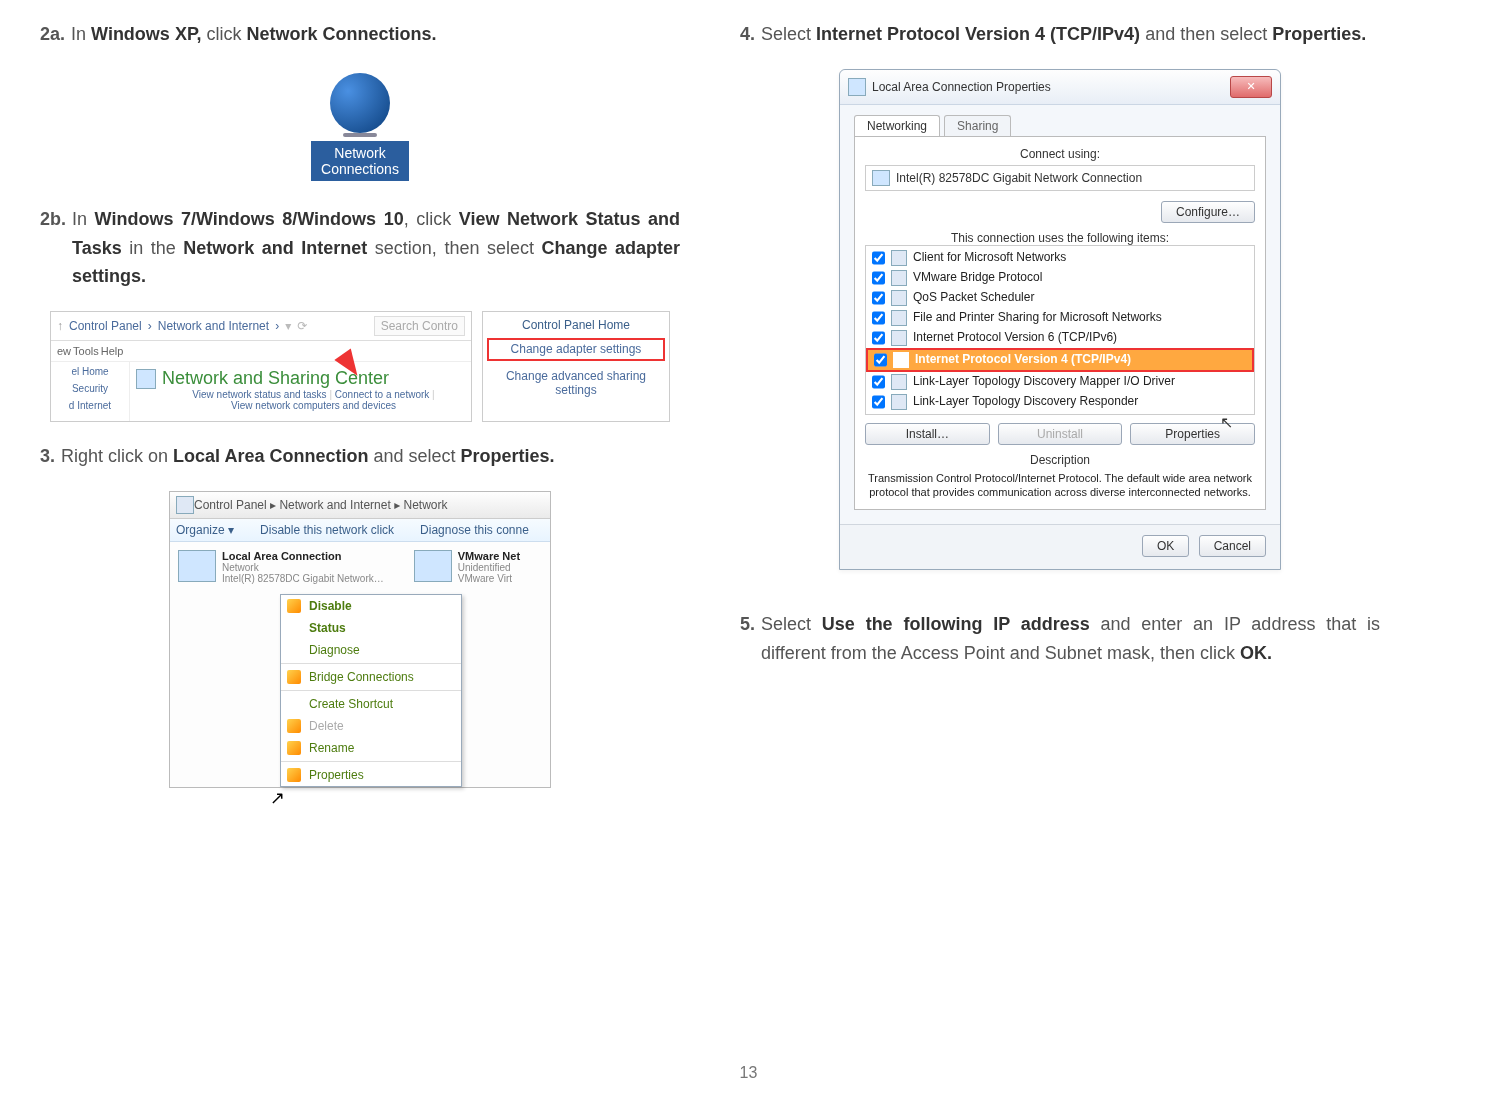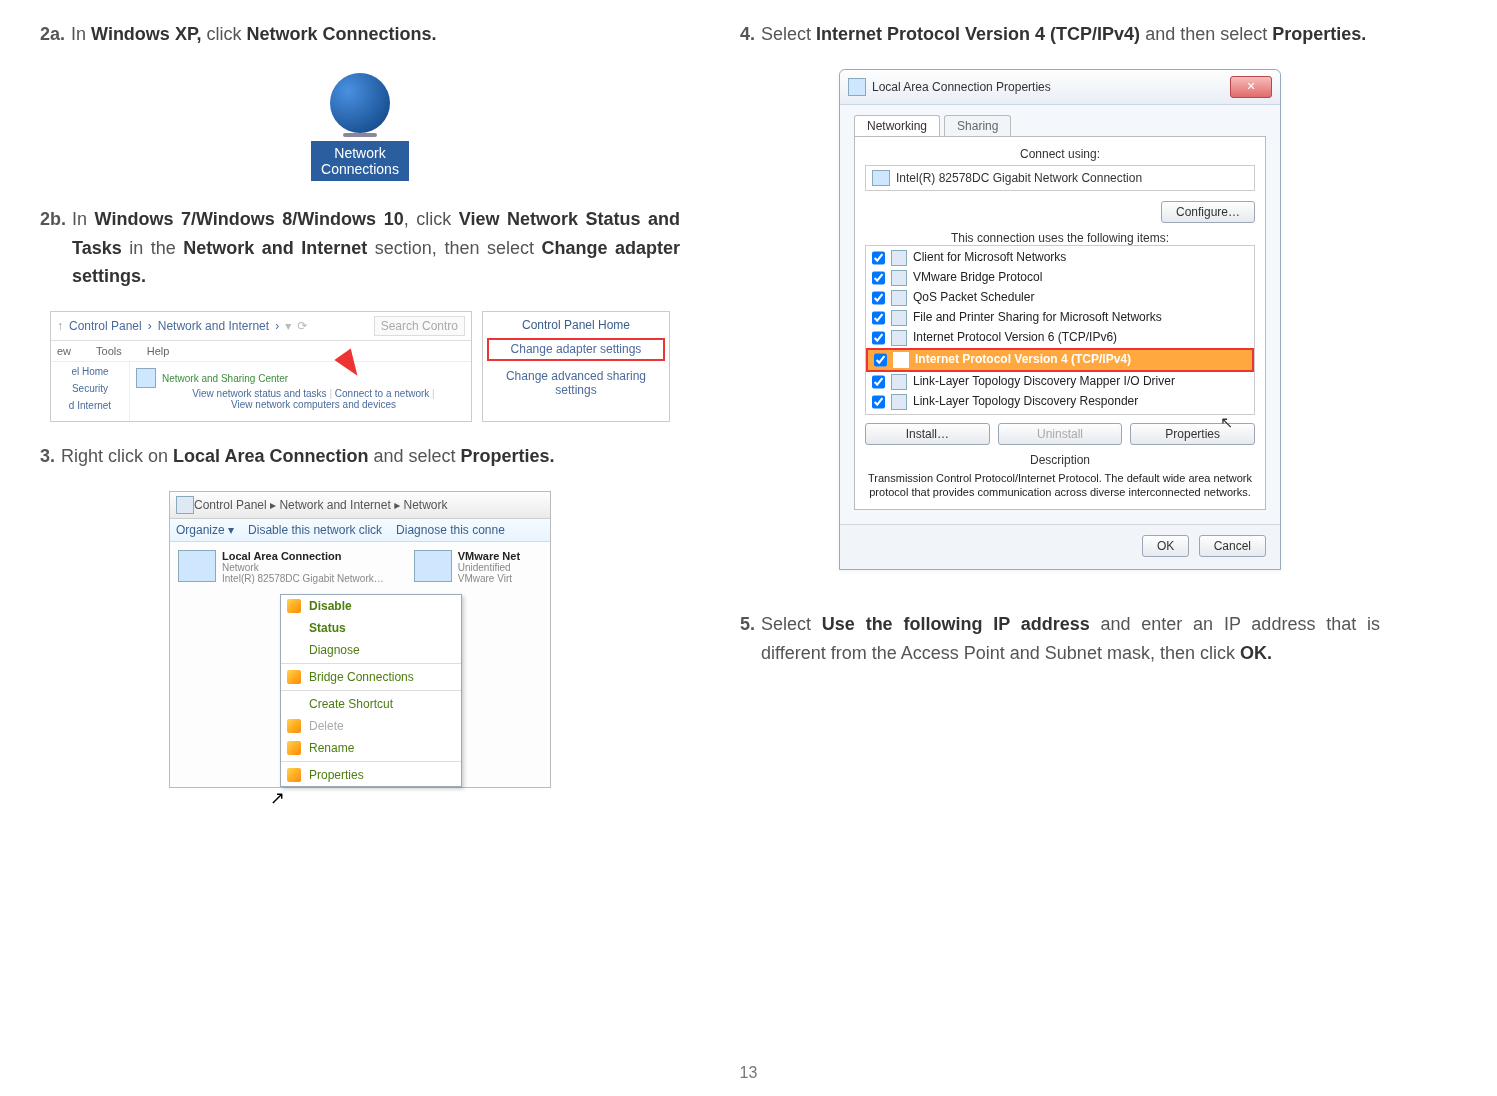--- a/index.html
+++ b/index.html
@@ -84,34 +84,34 @@
     margin-left: auto;
     color: #aaa;
     border: 1px solid #ddd;
     padding: 2px 6px;
     background: #fafafa;
   }
   .cp-menu {
     padding: 4px 6px;
     border-bottom: 1px solid #eee;
     color: #666;
-    display: flex; gap: 25px;
+    display: flex; gap: 2px;
     font-size: 11px;
   }
   .cp-body { display: flex; }
   .cp-side {
     width: 70px;
     border-right: 1px solid #eee;
     font-size: 10px;
     color: #4a6b9c;
     padding: 4px 4px;
   }
   .cp-side div { margin-bottom: 6px; }
   .cp-main { padding: 6px; flex:1; position: relative; }
-  .net-share-title { font-size: 10px; color: #3b8e3b; display:flex; align-items:center; gap:6px; }
+  .net-share-title { font-size: 18px; color: #3b8e3b; display:flex; align-items:center; gap:6px; }
   .net-share-sub { font-size: 10px; color: #4a6b9c; margin-left: 26px; }
   .red-arrow {
     position: absolute;
     left: 210px; top: -10px;
     width: 0; height: 0;
     border-left: 10px solid transparent;
     border-right: 10px solid transparent;
     border-top: 26px solid #e33;
     transform: rotate(-35deg);
   }
@@ -137,21 +137,21 @@
     background: linear-gradient(#fefefe,#eaeaea);
     border-bottom: 1px solid #ccc;
     padding: 4px 6px;
     display: flex; align-items: center; 
   }
   .lan-crumb { color: #555; }
   .lan-toolbar {
     background: linear-gradient(#f6fbff,#e8f4ff);
     border-bottom: 1px solid #cde;
     padding: 4px 6px;
-    display: flex; gap: 14px;
+    display: flex; gap: 26px;
     color: #3a5f8a;
   }
   .lan-body {
     display: flex;
     padding: 8px;
     gap: 30px;
   }
   .lan-item {
     display: flex; gap: 6px;
     align-items: flex-start;

